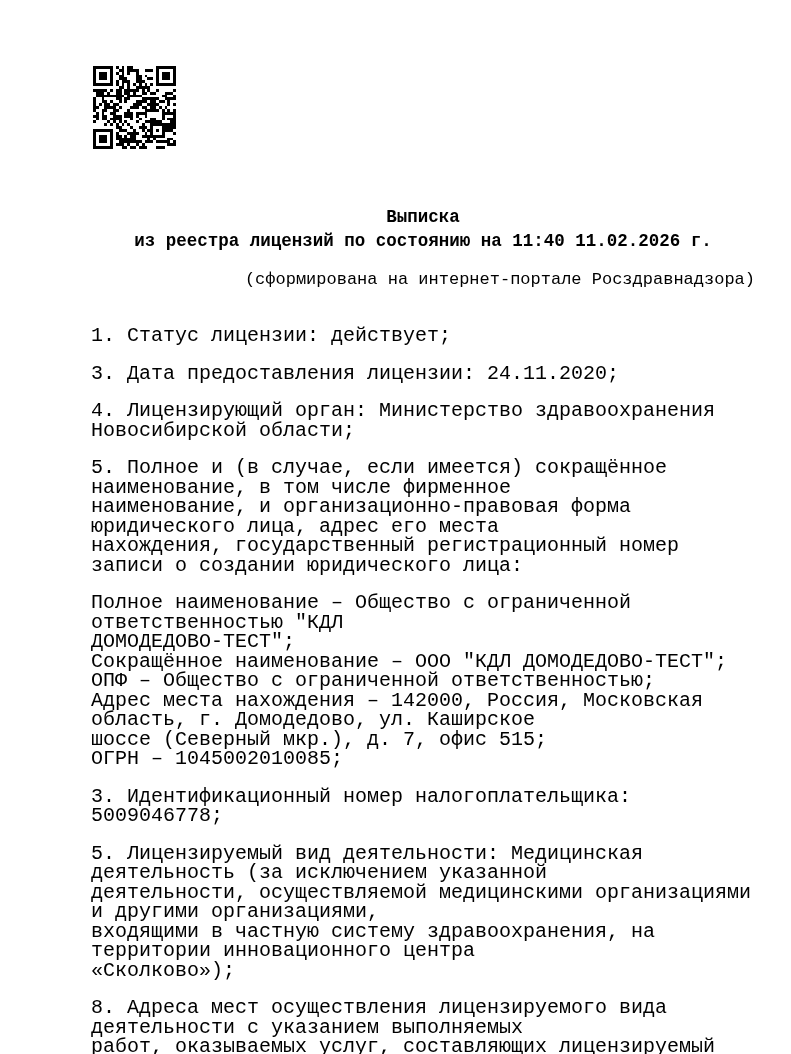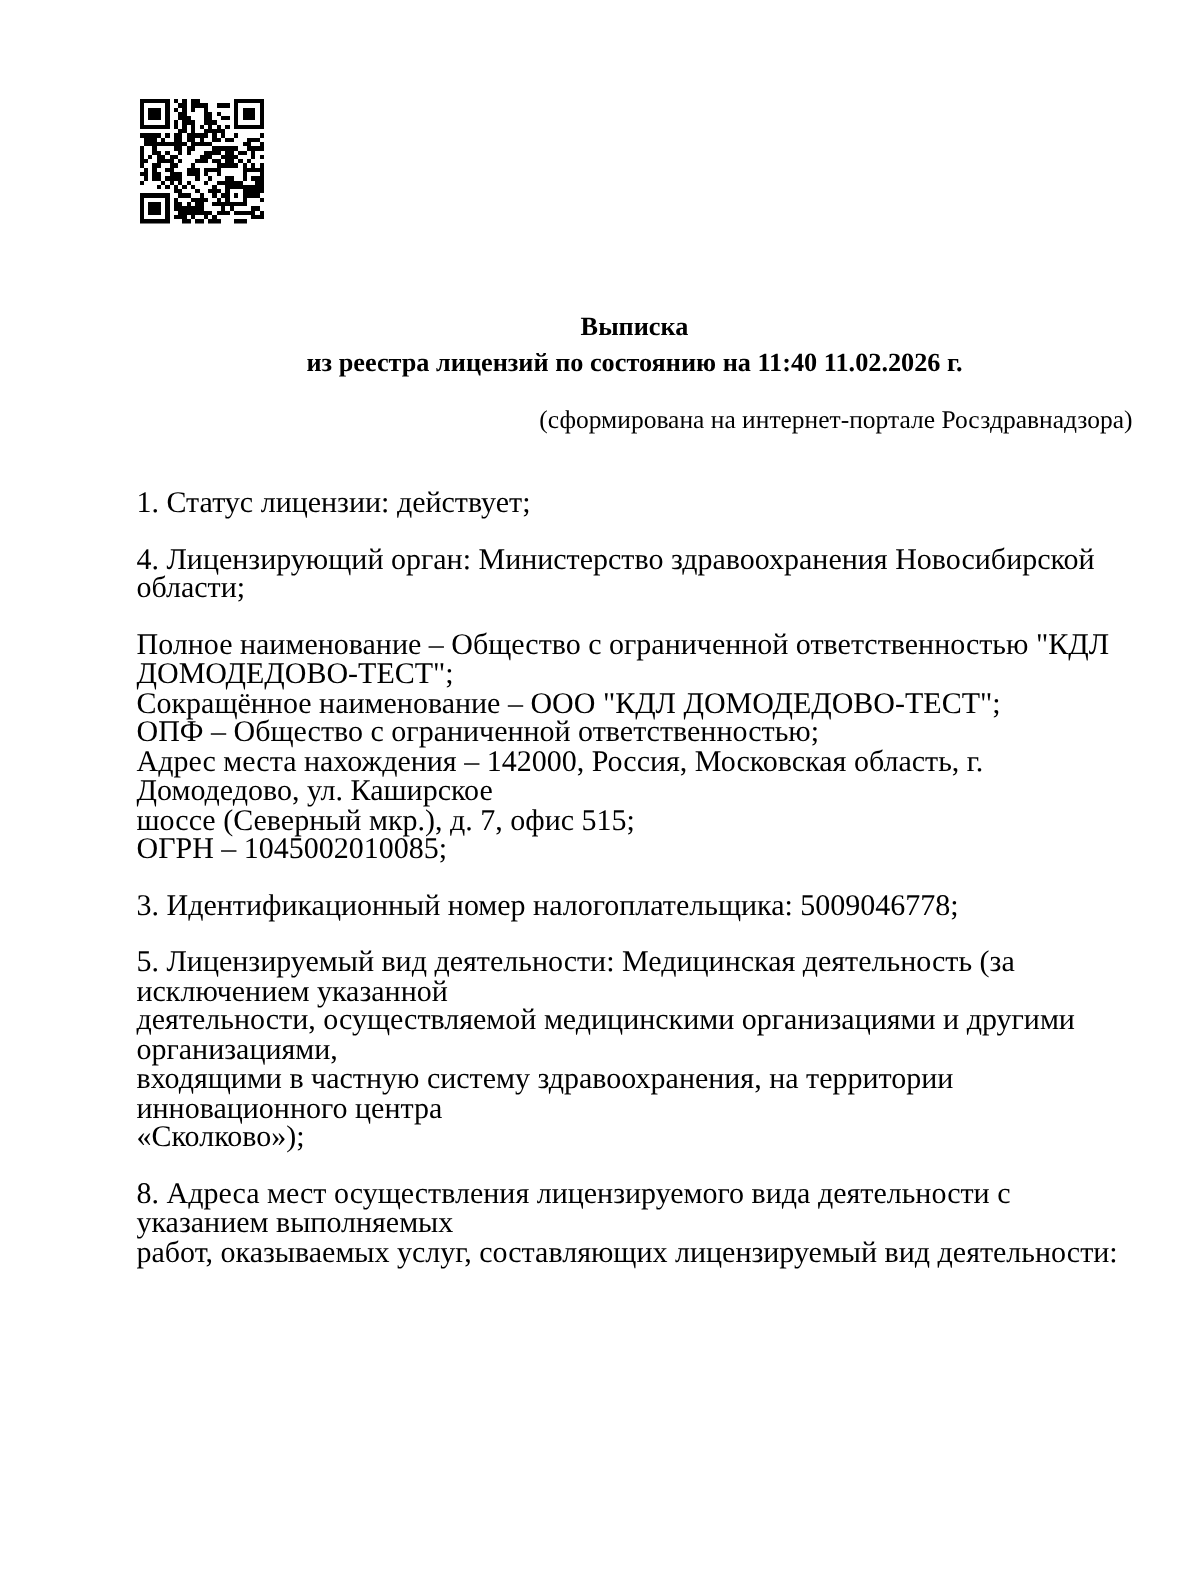--- a/index.html
+++ b/index.html
@@ -2,21 +2,21 @@
 <html><head>
 <meta charset="utf-8">
 <style>
   html, body { margin: 0; padding: 0; background: #ffffff; }
   .page {
     position: relative;
     width: 790px;
     height: 1054px;
     background: #ffffff;
     color: #000000;
-    font-family: Liberation Serif, serif;
+    font-family: Liberation Mono, monospace;
     overflow: hidden;
   }
   .qr {
     position: absolute;
     left: 93px;
     top: 66px;
     width: 83px;
     height: 83px;
   }
   .title {
@@ -505,21 +505,25 @@
       <rect x="24" y="28" width="1" height="1" fill="#000"></rect>
     </svg>
 
   <div class="title">Выписка
 из реестра лицензий по состоянию на 11:40 11.02.2026 г.</div>
 
   <div class="note">(сформирована на интернет-портале Росздравнадзора)</div>
 
   <div class="body">
     <p>1. Статус лицензии: действует;</p>
+    <p>3. Дата предоставления лицензии: 24.11.2020;</p>
     <p>4. Лицензирующий орган: Министерство здравоохранения Новосибирской области;</p>
+    <p>5. Полное и (в случае, если имеется) сокращённое наименование, в том числе фирменное
+наименование, и организационно-правовая форма юридического лица, адрес его места
+нахождения, государственный регистрационный номер записи о создании юридического лица:</p>
     <p>Полное наименование – Общество с ограниченной ответственностью "КДЛ
 ДОМОДЕДОВО-ТЕСТ";
 Сокращённое наименование – ООО "КДЛ ДОМОДЕДОВО-ТЕСТ";
 ОПФ – Общество с ограниченной ответственностью;
 Адрес места нахождения – 142000, Россия, Московская область, г. Домодедово, ул. Каширское
 шоссе (Северный мкр.), д. 7, офис 515;
 ОГРН – 1045002010085;</p>
     <p>3. Идентификационный номер налогоплательщика: 5009046778;</p>
     <p>5. Лицензируемый вид деятельности: Медицинская деятельность (за исключением указанной
 деятельности, осуществляемой медицинскими организациями и другими организациями,

